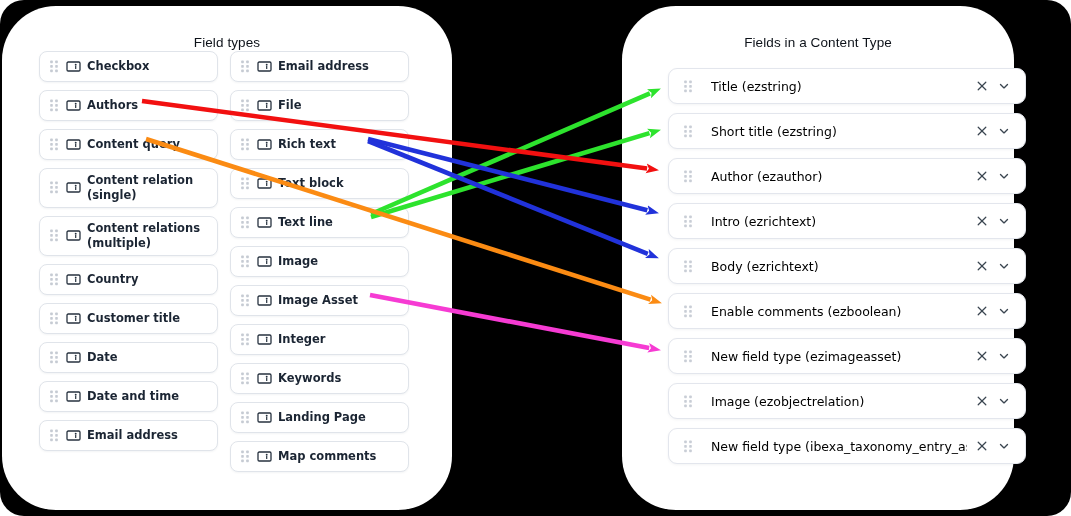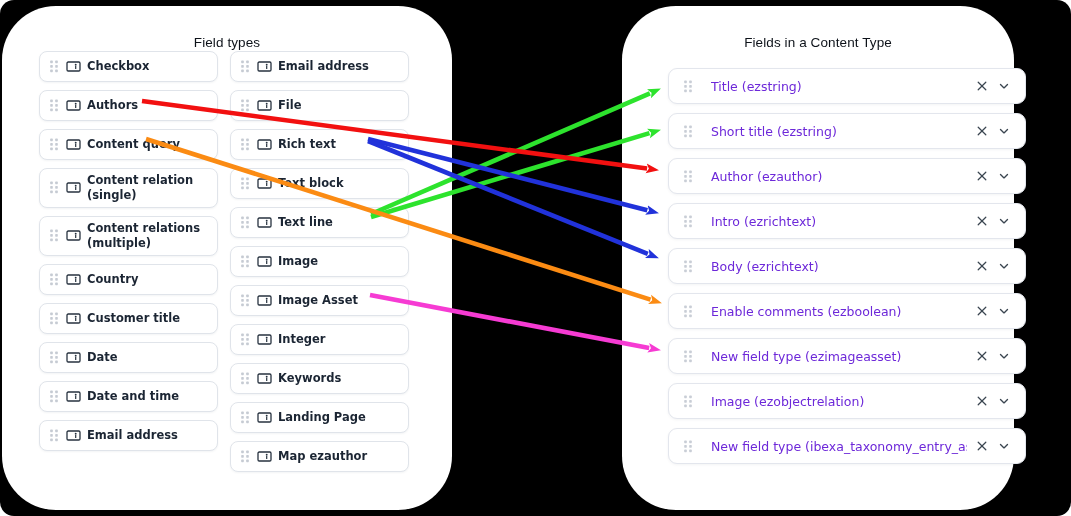--- a/index.html
+++ b/index.html
@@ -1,18 +1,18 @@
 <!DOCTYPE html>
 <html><head>
 <meta charset="utf-8">
 <style>
   html,body{margin:0;padding:0;background:#ffffff;}
   #canvas{
     position:relative;width:1071px;height:516px;background:#000;
-    border-radius:14px;overflow:hidden;
+    border-radius:24px;overflow:hidden;
     font-family:"Liberation Sans",sans-serif;
   }
   .panel{position:absolute;background:#ffffff;border-radius:54px;top:6px;height:504px;}
   .panel-left{left:2px;width:450px;}
   .panel-right{left:622px;width:392px;}
   .panel-title{
     position:absolute;top:18px;left:0;width:100%;text-align:center;
     font-size:13.5px;font-weight:500;color:#0d1219;letter-spacing:.1px;
   }
   .col{position:absolute;top:45px;display:flex;flex-direction:column;gap:8px;}
@@ -33,21 +33,21 @@
   .fields{position:absolute;left:46px;top:62px;width:358px;display:flex;flex-direction:column;gap:9px;}
   .ct-card{
     box-sizing:border-box;height:36px;background:#fff;
     border:1px solid #e3e6ed;border-radius:9px;
     display:flex;align-items:center;padding:0 14px 0 15px;
     box-shadow:0 1px 3px rgba(25,35,55,.05);
   }
   .ct-card .handle{margin-right:19px;display:flex;flex:0 0 auto;}
   .ct-label{
     font-family:"DejaVu Sans","Liberation Sans",sans-serif;
-    font-size:12.5px;font-weight:400;color:#6d28d9;white-space:nowrap;
+    font-size:12.5px;font-weight:400;color:#000000;white-space:nowrap;
     overflow:hidden;flex:1 1 auto;
   }
   .row-actions{display:flex;align-items:center;gap:8px;flex:0 0 auto;margin-left:8px;}
   .icon-btn{display:flex;align-items:center;justify-content:center;width:14px;height:14px;cursor:pointer;}
   #arrows{position:absolute;left:0;top:0;width:1071px;height:516px;z-index:5;pointer-events:none;}
 </style>
 </head>
 <body>
 
 <div id="canvas">
@@ -530,21 +530,21 @@
       </g>
             </svg>
     </span>
     <span class="ficon">
       <svg width="15" height="13" viewBox="0 0 15 13">
         <rect x="1" y="2" width="13" height="9" rx="1.2" fill="none" stroke="#27323f" stroke-width="1.3"></rect>
         <circle cx="9.7" cy="4.7" r="0.95" fill="#27323f"></circle>
         <path d="M9.7 6.1 L9.7 9" stroke="#27323f" stroke-width="1.2"></path>
       </svg>
     </span>
-    <span class="ft-label">Map ezauthor</span>
+    <span class="ft-label">Map comments</span>
   </div>
 </div>
   </section>
 
   <section class="panel panel-right">
     <h2 class="panel-title">Fields in a Content Type</h2>
     <div class="fields" id="right-fields">
   <div class="ct-card">
     <span class="handle">
       <svg width="8" height="13" viewBox="0 0 8 13">

